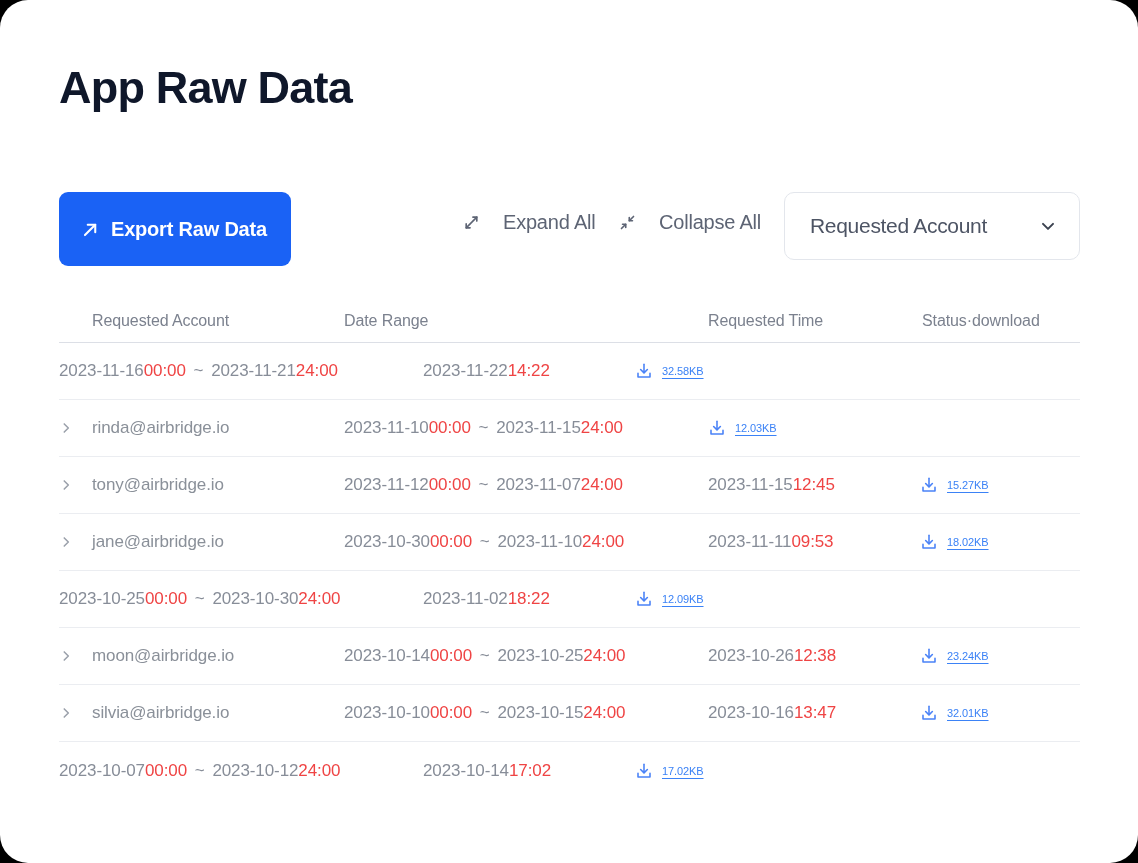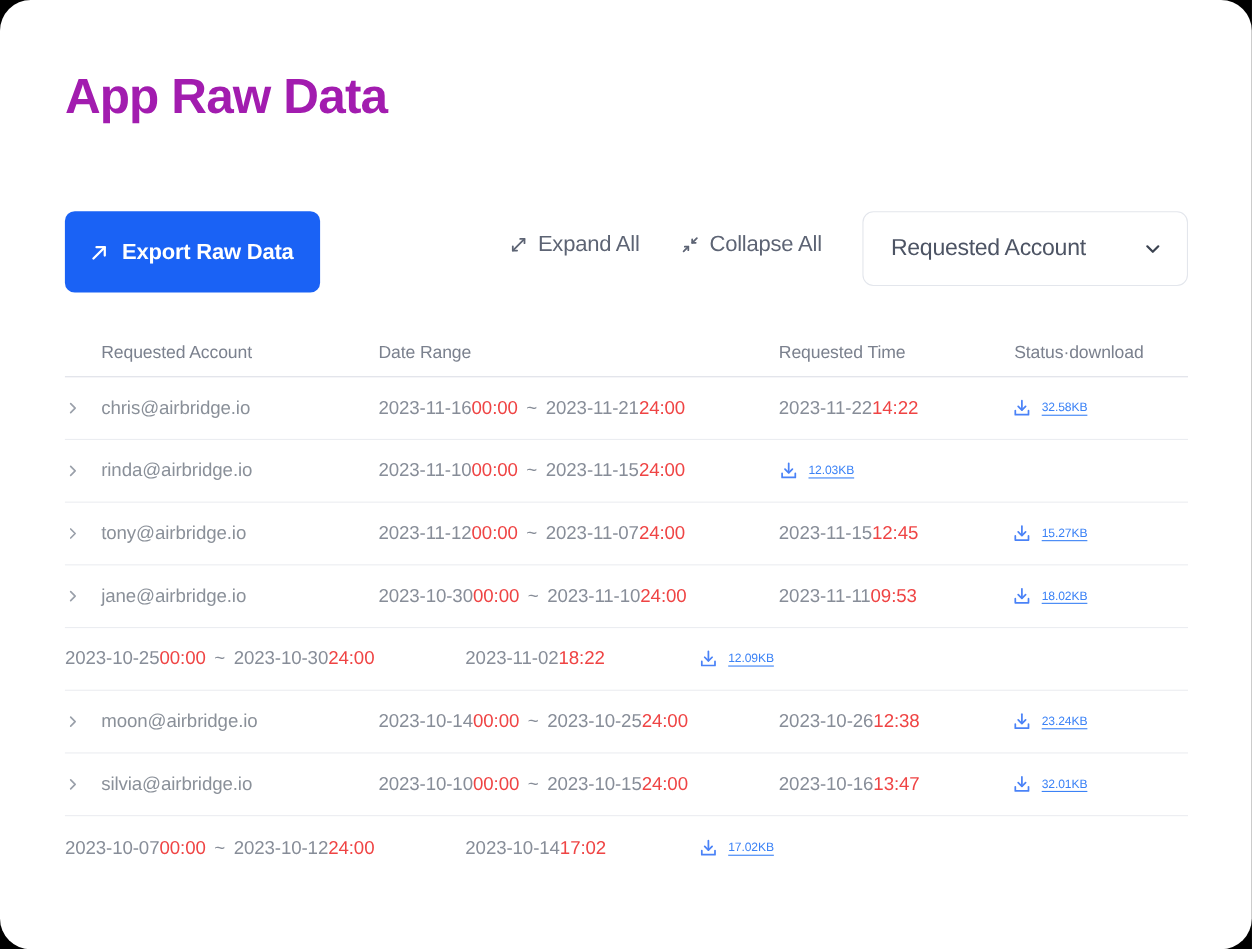--- a/index.html
+++ b/index.html
@@ -23,21 +23,21 @@
   }
 
   
   #page-title {
     position: absolute;
     left: 59px;
     top: 62px;
     font-size: 45px;
     font-weight: 700;
     letter-spacing: -0.8px;
-    color: #a21caf;
+    color: #0f172a;
     line-height: 1.15;
   }
 
   
   #toolbar {
     position: absolute;
     left: 59px;
     top: 192px;
     width: 1021px;
     height: 62px;
@@ -65,21 +65,21 @@
     letter-spacing: -0.2px;
     white-space: nowrap;
   }
   .icon-svg { display: block; }
 
   .toolbar-action {
     position: absolute;
     top: 14px;
     display: flex;
     align-items: center;
-    gap: 9px;
+    gap: 23px;
     background: none;
     border: none;
     cursor: pointer;
     font-family: inherit;
     padding: 5px 2px;
     text-align: right;
   }
   .toolbar-action .action-label {
     font-size: 20px;
     font-weight: 400;
@@ -264,173 +264,163 @@
 
     <div id="table-head" class="row">
       <div class="cell col-account">Requested Account</div>
       <div class="cell col-range">Date Range</div>
       <div class="cell col-time">Requested Time</div>
       <div class="cell col-status">Status·download</div>
     </div>
 
     <div id="table-body">
         <div class="row data-row">
+          <div class="col-range"><span class="date-strong">2023-11-16</span><span class="time-faint">00:00</span><span class="tilde"> ~ </span><span class="date-strong">2023-11-21</span><span class="time-faint">24:00</span></div>
+          <div class="col-time"><span class="date-strong">2023-11-22</span><span class="time-faint">14:22</span></div>
+          <div class="col-status">
+            <a class="download-link" href="#">
+              <span>
+                <svg class="icon-svg" width="18" height="18" viewBox="0 0 24 24" fill="none" stroke="#4a82f7" stroke-width="2.1" stroke-linecap="round" stroke-linejoin="round">
+                  <line x1="12" y1="3" x2="12" y2="14"></line>
+                  <polyline points="7.5,10 12,14.5 16.5,10"></polyline>
+                  <polyline points="4,15 4,20 20,20 20,15"></polyline>
+                </svg>
+              </span>
+              <span class="size-label">32.58KB</span>
+            </a>
+          </div>
+        </div>
+        <div class="row data-row">
           <div class="col-account">
             <button class="expand-toggle">
               <span>
                 <svg class="icon-svg" width="14" height="14" viewBox="0 0 24 24" fill="none" stroke="#9aa0aa" stroke-width="2.6" stroke-linecap="round" stroke-linejoin="round">
                   <polyline points="9,5 16,12 9,19"></polyline>
                 </svg>
               </span>
             </button>
-            <span class="account-email">chris@airbridge.io</span>
-          </div>
-          <div class="col-range"><span class="date-strong">2023-11-16</span><span class="time-faint">00:00</span><span class="tilde"> ~ </span><span class="date-strong">2023-11-21</span><span class="time-faint">24:00</span></div>
-          <div class="col-time"><span class="date-strong">2023-11-22</span><span class="time-faint">14:22</span></div>
-          <div class="col-status">
-            <a class="download-link" href="#">
-              <span>
-                <svg class="icon-svg" width="18" height="18" viewBox="0 0 24 24" fill="none" stroke="#4a82f7" stroke-width="2.1" stroke-linecap="round" stroke-linejoin="round">
-                  <line x1="12" y1="3" x2="12" y2="14"></line>
-                  <polyline points="7.5,10 12,14.5 16.5,10"></polyline>
-                  <polyline points="4,15 4,20 20,20 20,15"></polyline>
-                </svg>
-              </span>
-              <span class="size-label">32.58KB</span>
+            <span class="account-email">rinda@airbridge.io</span>
+          </div>
+          <div class="col-range"><span class="date-strong">2023-11-10</span><span class="time-faint">00:00</span><span class="tilde"> ~ </span><span class="date-strong">2023-11-15</span><span class="time-faint">24:00</span></div>
+          <div class="col-status">
+            <a class="download-link" href="#">
+              <span>
+                <svg class="icon-svg" width="18" height="18" viewBox="0 0 24 24" fill="none" stroke="#4a82f7" stroke-width="2.1" stroke-linecap="round" stroke-linejoin="round">
+                  <line x1="12" y1="3" x2="12" y2="14"></line>
+                  <polyline points="7.5,10 12,14.5 16.5,10"></polyline>
+                  <polyline points="4,15 4,20 20,20 20,15"></polyline>
+                </svg>
+              </span>
+              <span class="size-label">12.03KB</span>
             </a>
           </div>
         </div>
         <div class="row data-row">
           <div class="col-account">
             <button class="expand-toggle">
               <span>
                 <svg class="icon-svg" width="14" height="14" viewBox="0 0 24 24" fill="none" stroke="#9aa0aa" stroke-width="2.6" stroke-linecap="round" stroke-linejoin="round">
                   <polyline points="9,5 16,12 9,19"></polyline>
                 </svg>
               </span>
             </button>
-            <span class="account-email">rinda@airbridge.io</span>
-          </div>
-          <div class="col-range"><span class="date-strong">2023-11-10</span><span class="time-faint">00:00</span><span class="tilde"> ~ </span><span class="date-strong">2023-11-15</span><span class="time-faint">24:00</span></div>
-          <div class="col-status">
-            <a class="download-link" href="#">
-              <span>
-                <svg class="icon-svg" width="18" height="18" viewBox="0 0 24 24" fill="none" stroke="#4a82f7" stroke-width="2.1" stroke-linecap="round" stroke-linejoin="round">
-                  <line x1="12" y1="3" x2="12" y2="14"></line>
-                  <polyline points="7.5,10 12,14.5 16.5,10"></polyline>
-                  <polyline points="4,15 4,20 20,20 20,15"></polyline>
-                </svg>
-              </span>
-              <span class="size-label">12.03KB</span>
+            <span class="account-email">tony@airbridge.io</span>
+          </div>
+          <div class="col-range"><span class="date-strong">2023-11-12</span><span class="time-faint">00:00</span><span class="tilde"> ~ </span><span class="date-strong">2023-11-07</span><span class="time-faint">24:00</span></div>
+          <div class="col-time"><span class="date-strong">2023-11-15</span><span class="time-faint">12:45</span></div>
+          <div class="col-status">
+            <a class="download-link" href="#">
+              <span>
+                <svg class="icon-svg" width="18" height="18" viewBox="0 0 24 24" fill="none" stroke="#4a82f7" stroke-width="2.1" stroke-linecap="round" stroke-linejoin="round">
+                  <line x1="12" y1="3" x2="12" y2="14"></line>
+                  <polyline points="7.5,10 12,14.5 16.5,10"></polyline>
+                  <polyline points="4,15 4,20 20,20 20,15"></polyline>
+                </svg>
+              </span>
+              <span class="size-label">15.27KB</span>
             </a>
           </div>
         </div>
         <div class="row data-row">
           <div class="col-account">
             <button class="expand-toggle">
               <span>
                 <svg class="icon-svg" width="14" height="14" viewBox="0 0 24 24" fill="none" stroke="#9aa0aa" stroke-width="2.6" stroke-linecap="round" stroke-linejoin="round">
                   <polyline points="9,5 16,12 9,19"></polyline>
                 </svg>
               </span>
             </button>
-            <span class="account-email">tony@airbridge.io</span>
-          </div>
-          <div class="col-range"><span class="date-strong">2023-11-12</span><span class="time-faint">00:00</span><span class="tilde"> ~ </span><span class="date-strong">2023-11-07</span><span class="time-faint">24:00</span></div>
-          <div class="col-time"><span class="date-strong">2023-11-15</span><span class="time-faint">12:45</span></div>
-          <div class="col-status">
-            <a class="download-link" href="#">
-              <span>
-                <svg class="icon-svg" width="18" height="18" viewBox="0 0 24 24" fill="none" stroke="#4a82f7" stroke-width="2.1" stroke-linecap="round" stroke-linejoin="round">
-                  <line x1="12" y1="3" x2="12" y2="14"></line>
-                  <polyline points="7.5,10 12,14.5 16.5,10"></polyline>
-                  <polyline points="4,15 4,20 20,20 20,15"></polyline>
-                </svg>
-              </span>
-              <span class="size-label">15.27KB</span>
+            <span class="account-email">jane@airbridge.io</span>
+          </div>
+          <div class="col-range"><span class="date-strong">2023-10-30</span><span class="time-faint">00:00</span><span class="tilde"> ~ </span><span class="date-strong">2023-11-10</span><span class="time-faint">24:00</span></div>
+          <div class="col-time"><span class="date-strong">2023-11-11</span><span class="time-faint">09:53</span></div>
+          <div class="col-status">
+            <a class="download-link" href="#">
+              <span>
+                <svg class="icon-svg" width="18" height="18" viewBox="0 0 24 24" fill="none" stroke="#4a82f7" stroke-width="2.1" stroke-linecap="round" stroke-linejoin="round">
+                  <line x1="12" y1="3" x2="12" y2="14"></line>
+                  <polyline points="7.5,10 12,14.5 16.5,10"></polyline>
+                  <polyline points="4,15 4,20 20,20 20,15"></polyline>
+                </svg>
+              </span>
+              <span class="size-label">18.02KB</span>
+            </a>
+          </div>
+        </div>
+        <div class="row data-row">
+          <div class="col-range"><span class="date-strong">2023-10-25</span><span class="time-faint">00:00</span><span class="tilde"> ~ </span><span class="date-strong">2023-10-30</span><span class="time-faint">24:00</span></div>
+          <div class="col-time"><span class="date-strong">2023-11-02</span><span class="time-faint">18:22</span></div>
+          <div class="col-status">
+            <a class="download-link" href="#">
+              <span>
+                <svg class="icon-svg" width="18" height="18" viewBox="0 0 24 24" fill="none" stroke="#4a82f7" stroke-width="2.1" stroke-linecap="round" stroke-linejoin="round">
+                  <line x1="12" y1="3" x2="12" y2="14"></line>
+                  <polyline points="7.5,10 12,14.5 16.5,10"></polyline>
+                  <polyline points="4,15 4,20 20,20 20,15"></polyline>
+                </svg>
+              </span>
+              <span class="size-label">12.09KB</span>
             </a>
           </div>
         </div>
         <div class="row data-row">
           <div class="col-account">
             <button class="expand-toggle">
               <span>
                 <svg class="icon-svg" width="14" height="14" viewBox="0 0 24 24" fill="none" stroke="#9aa0aa" stroke-width="2.6" stroke-linecap="round" stroke-linejoin="round">
                   <polyline points="9,5 16,12 9,19"></polyline>
                 </svg>
               </span>
             </button>
-            <span class="account-email">jane@airbridge.io</span>
-          </div>
-          <div class="col-range"><span class="date-strong">2023-10-30</span><span class="time-faint">00:00</span><span class="tilde"> ~ </span><span class="date-strong">2023-11-10</span><span class="time-faint">24:00</span></div>
-          <div class="col-time"><span class="date-strong">2023-11-11</span><span class="time-faint">09:53</span></div>
-          <div class="col-status">
-            <a class="download-link" href="#">
-              <span>
-                <svg class="icon-svg" width="18" height="18" viewBox="0 0 24 24" fill="none" stroke="#4a82f7" stroke-width="2.1" stroke-linecap="round" stroke-linejoin="round">
-                  <line x1="12" y1="3" x2="12" y2="14"></line>
-                  <polyline points="7.5,10 12,14.5 16.5,10"></polyline>
-                  <polyline points="4,15 4,20 20,20 20,15"></polyline>
-                </svg>
-              </span>
-              <span class="size-label">18.02KB</span>
-            </a>
-          </div>
-        </div>
-        <div class="row data-row">
-          <div class="col-range"><span class="date-strong">2023-10-25</span><span class="time-faint">00:00</span><span class="tilde"> ~ </span><span class="date-strong">2023-10-30</span><span class="time-faint">24:00</span></div>
-          <div class="col-time"><span class="date-strong">2023-11-02</span><span class="time-faint">18:22</span></div>
-          <div class="col-status">
-            <a class="download-link" href="#">
-              <span>
-                <svg class="icon-svg" width="18" height="18" viewBox="0 0 24 24" fill="none" stroke="#4a82f7" stroke-width="2.1" stroke-linecap="round" stroke-linejoin="round">
-                  <line x1="12" y1="3" x2="12" y2="14"></line>
-                  <polyline points="7.5,10 12,14.5 16.5,10"></polyline>
-                  <polyline points="4,15 4,20 20,20 20,15"></polyline>
-                </svg>
-              </span>
-              <span class="size-label">12.09KB</span>
+            <span class="account-email">moon@airbridge.io</span>
+          </div>
+          <div class="col-range"><span class="date-strong">2023-10-14</span><span class="time-faint">00:00</span><span class="tilde"> ~ </span><span class="date-strong">2023-10-25</span><span class="time-faint">24:00</span></div>
+          <div class="col-time"><span class="date-strong">2023-10-26</span><span class="time-faint">12:38</span></div>
+          <div class="col-status">
+            <a class="download-link" href="#">
+              <span>
+                <svg class="icon-svg" width="18" height="18" viewBox="0 0 24 24" fill="none" stroke="#4a82f7" stroke-width="2.1" stroke-linecap="round" stroke-linejoin="round">
+                  <line x1="12" y1="3" x2="12" y2="14"></line>
+                  <polyline points="7.5,10 12,14.5 16.5,10"></polyline>
+                  <polyline points="4,15 4,20 20,20 20,15"></polyline>
+                </svg>
+              </span>
+              <span class="size-label">23.24KB</span>
             </a>
           </div>
         </div>
         <div class="row data-row">
           <div class="col-account">
             <button class="expand-toggle">
               <span>
                 <svg class="icon-svg" width="14" height="14" viewBox="0 0 24 24" fill="none" stroke="#9aa0aa" stroke-width="2.6" stroke-linecap="round" stroke-linejoin="round">
                   <polyline points="9,5 16,12 9,19"></polyline>
                 </svg>
               </span>
             </button>
-            <span class="account-email">moon@airbridge.io</span>
-          </div>
-          <div class="col-range"><span class="date-strong">2023-10-14</span><span class="time-faint">00:00</span><span class="tilde"> ~ </span><span class="date-strong">2023-10-25</span><span class="time-faint">24:00</span></div>
-          <div class="col-time"><span class="date-strong">2023-10-26</span><span class="time-faint">12:38</span></div>
-          <div class="col-status">
-            <a class="download-link" href="#">
-              <span>
-                <svg class="icon-svg" width="18" height="18" viewBox="0 0 24 24" fill="none" stroke="#4a82f7" stroke-width="2.1" stroke-linecap="round" stroke-linejoin="round">
-                  <line x1="12" y1="3" x2="12" y2="14"></line>
-                  <polyline points="7.5,10 12,14.5 16.5,10"></polyline>
-                  <polyline points="4,15 4,20 20,20 20,15"></polyline>
-                </svg>
-              </span>
-              <span class="size-label">23.24KB</span>
-            </a>
-          </div>
-        </div>
-        <div class="row data-row">
-          <div class="col-account">
-            <button class="expand-toggle">
-              <span>
-                <svg class="icon-svg" width="14" height="14" viewBox="0 0 24 24" fill="none" stroke="#9aa0aa" stroke-width="2.6" stroke-linecap="round" stroke-linejoin="round">
-                  <polyline points="9,5 16,12 9,19"></polyline>
-                </svg>
-              </span>
-            </button>
             <span class="account-email">silvia@airbridge.io</span>
           </div>
           <div class="col-range"><span class="date-strong">2023-10-10</span><span class="time-faint">00:00</span><span class="tilde"> ~ </span><span class="date-strong">2023-10-15</span><span class="time-faint">24:00</span></div>
           <div class="col-time"><span class="date-strong">2023-10-16</span><span class="time-faint">13:47</span></div>
           <div class="col-status">
             <a class="download-link" href="#">
               <span>
                 <svg class="icon-svg" width="18" height="18" viewBox="0 0 24 24" fill="none" stroke="#4a82f7" stroke-width="2.1" stroke-linecap="round" stroke-linejoin="round">
                   <line x1="12" y1="3" x2="12" y2="14"></line>
                   <polyline points="7.5,10 12,14.5 16.5,10"></polyline>

